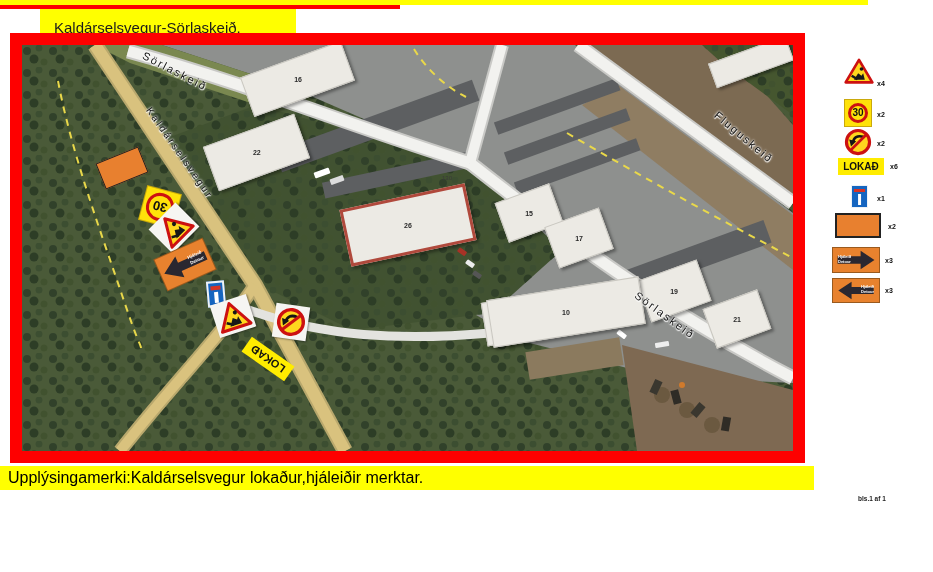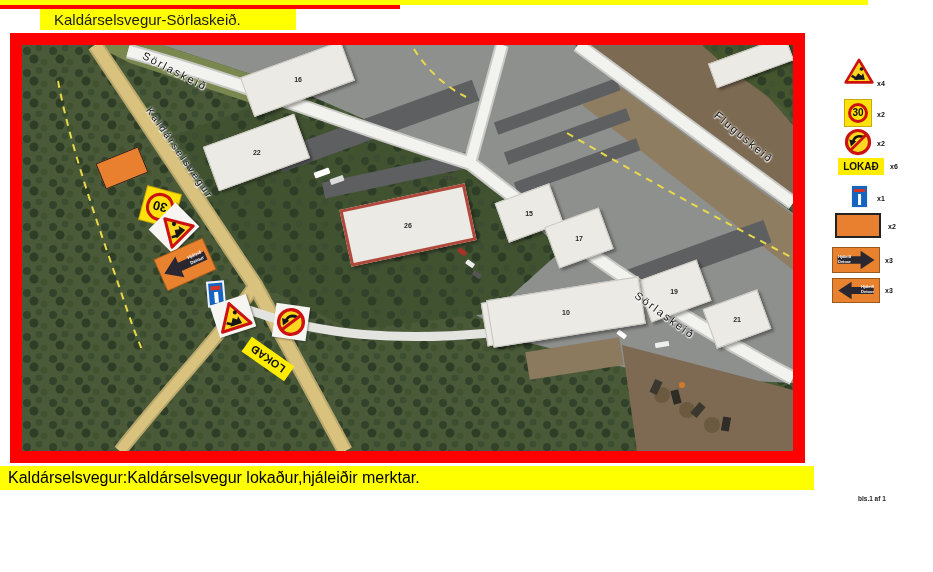--- a/index.html
+++ b/index.html
@@ -42,21 +42,21 @@
   .orangebox{position:absolute;background:#e8802f;border:1.5px solid #222;box-sizing:border-box}
   
   .cnt{position:absolute;font-size:7px;font-weight:bold;color:#111}
 </style>
 </head>
 <body>
 
 <div class="abs strip" style="left:0;top:0;width:868px;height:5px"></div>
 <div class="abs" style="left:0;top:5px;width:400px;height:4px;background:#fe0000"></div>
 
-<div class="abs titlebox" style="left:40px;top:9px;width:242px;height:21px">
+<div class="abs titlebox" style="left:40px;top:9px;width:242px;height:36px">
   <span>Kaldárselsvegur-Sörlaskeið.</span>
 </div>
 
 <div class="abs mapframe" style="left:10px;top:33px;width:795px;height:430px">
  <div class="mapinner">
 
   <svg class="abs" width="771" height="406" viewBox="0 0 771 406" style="left:0;top:0">
     <defs>
       <pattern id="pt" patternUnits="userSpaceOnUse" width="26" height="22">
         <circle cx="5" cy="6" r="4" fill="#31412a"></circle>
@@ -289,15 +289,15 @@
         <polygon points="3,9 28,9 28,3 43,13 28,23 28,17 3,17" fill="#2a2730"></polygon>
       </svg>
     <span class="dtxt" style="right:5px;top:6px;text-align:right">Hjáleið</span>
     <span class="dtxt" style="right:5px;top:11px;text-align:right">Detour</span>
   </div>
   <span class="cnt" style="left:55px;top:229px">x3</span>
 
 </div>
 
 <div class="abs footerbar" style="left:0;top:466px;width:806px;height:24px">
-  <span>Kaldárselsvegur:Kaldárselsvegur lokaður,hjáleiðir merktar.</span>
+  <span>Upplýsingamerki:Kaldárselsvegur lokaður,hjáleiðir merktar.</span>
 </div>
 <div class="abs pageind" style="left:858px;top:495px">bls.1 af 1</div>
 
 </body></html>

